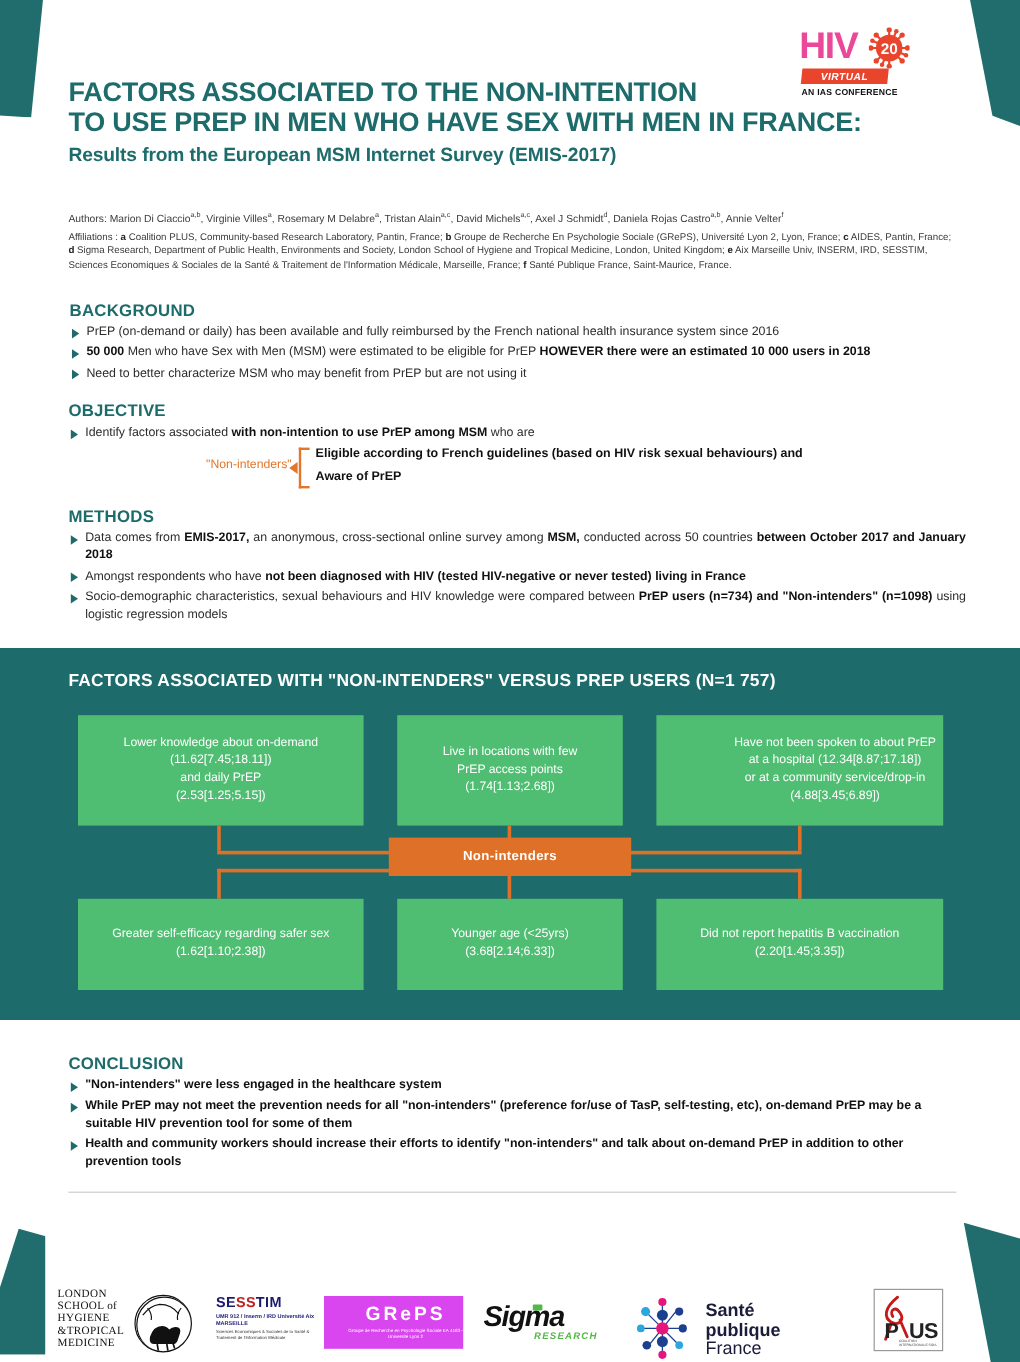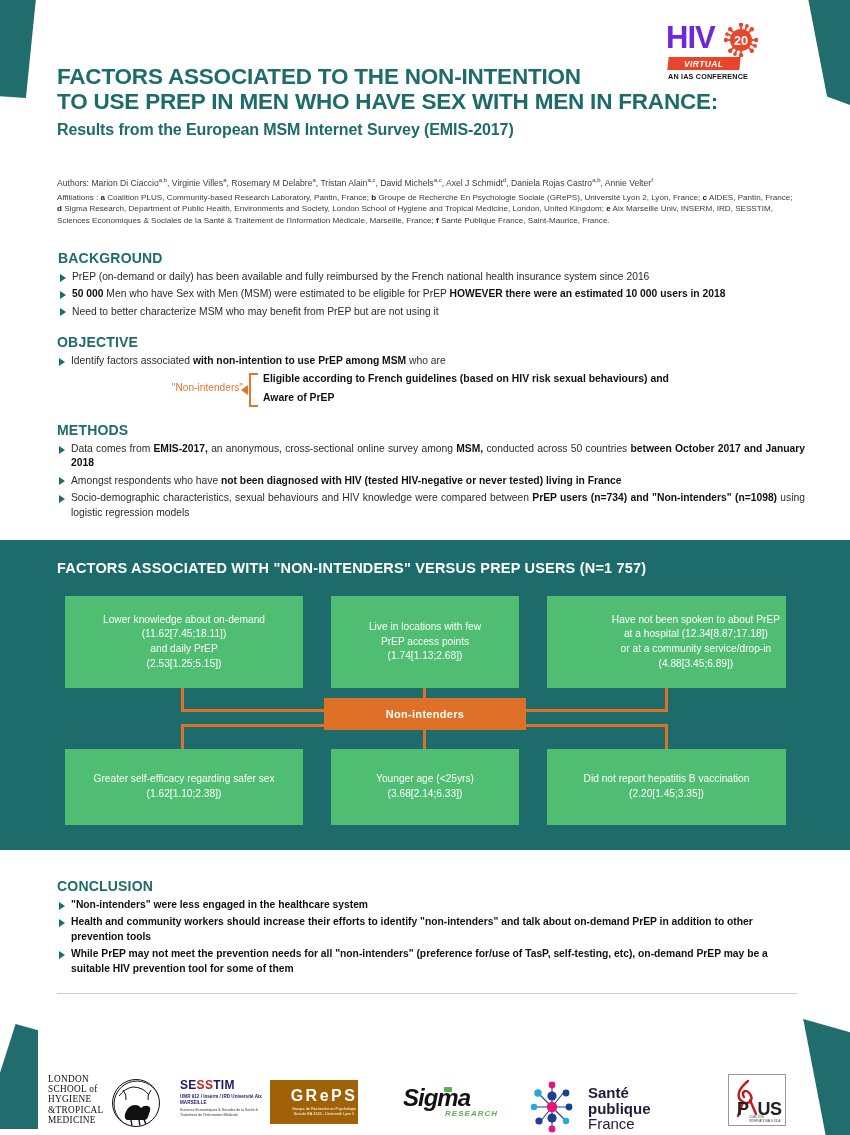--- a/index.html
+++ b/index.html
@@ -18,21 +18,21 @@
   .wedge-tr { top: -2px; right: -14px; width: 56px; height: 112px;
       clip-path: polygon(0% 0%, 100% 0%, 100% 100%, 34% 88%); }
   .wedge-bl { bottom: 6px; left: -18px; width: 56px; height: 105px;
       clip-path: polygon(60% 0%, 100% 6%, 100% 100%, 0% 100%); }
   .wedge-br { bottom: -2px; right: -12px; width: 60px; height: 118px;
       clip-path: polygon(2% 0%, 100% 14%, 100% 100%, 40% 100%); }
 
   
   .hivlogo { position: absolute; top: 22px; right: 72px; width: 112px; height: 62px; }
   .hiv-word { font-family: "Liberation Sans", sans-serif; font-weight: bold;
-     font-size: 31px; letter-spacing: -1px; color: #6d28d9; line-height: 31px; }
+     font-size: 31px; letter-spacing: -1px; color: #ec4899; line-height: 31px; }
   .hiv-virus { position: absolute; top: 1px; left: 58px; width: 34px; height: 34px; }
   .virtual-bar { position:absolute; top: 35px; left: 2px; width: 72px; height: 13px;
      background: #e8452c; display:flex; align-items:center; justify-content:center;
      transform: skewX(-6deg); }
   .virtual-bar span { color:#fff; font-size:8.5px; font-weight:bold; letter-spacing:.4px;
      font-style: italic; transform: skewX(6deg); }
   .ias-conf { position:absolute; top:50px; left:2px; font-size:7.2px; color:#111;
      letter-spacing:.2px; font-weight:600; }
 
   
@@ -107,21 +107,21 @@
      line-height:10.2px; letter-spacing:.3px; text-align:left; }
   .lshtm-circ { position:absolute; left:64px; top:5px; width:48px; height:48px;
      border:1.6px solid #111; border-radius:50%; overflow:hidden; background:#fff; }
 
   .sesstim { width:88px; }
   .sess-top { font-weight:bold; font-size:12px; color:#1a1a6e; letter-spacing:.3px; }
   .sess-red { color:#c32222; }
   .sess-sub { font-size:4.6px; color:#1a1a6e; font-weight:bold; line-height:6px; margin-top:2px;}
   .sess-sub2 { font-size:3.6px; color:#333; line-height:5px; margin-top:2px; }
 
-  .greps { background:#a16207; width:88px; height:44px; color:#fff;
+  .greps { background:#d946ef; width:116px; height:44px; color:#fff;
      display:flex; flex-direction:column; align-items:center; justify-content:center;padding-left:20px; }
   .greps-main { font-weight:bold; font-size:16px; letter-spacing:2.5px; }
   .greps-sub { font-size:3.8px; line-height:5px; text-align:center; margin-top:2px; }
 
   .sigma-main { font-weight:bold; font-style:italic; font-size:24px; color:#111;
      letter-spacing:-1px; }
   .sigma-sub { font-weight:bold; font-style:italic; font-size:8px; color:#53b848;
      letter-spacing:1px; text-align:right; margin-top:-3px; }
   .sigma-dot { position:absolute; left:41px; top:3px; width:8px; height:5px;
      background:#53b848; border-radius:1px; }
@@ -296,22 +296,22 @@
       <span>
         Did not report hepatitis B vaccination<br>(2.20[1.45;3.35])
       </span>
     </div>
   </div>
 
   <div class="sec-conclusion">
     <div class="sec-h">CONCLUSION</div>
     <div class="bullets">
       <div class="bullet">"Non-intenders" were less engaged in the healthcare system</div>
+      <div class="bullet">While PrEP may not meet the prevention needs for all "non-intenders" (preference for/use of TasP, self-testing, etc), on-demand PrEP may be a suitable HIV prevention tool for some of them</div>
       <div class="bullet">Health and community workers should increase their efforts to identify "non-intenders" and talk about on-demand PrEP in addition to other prevention tools</div>
-      <div class="bullet">While PrEP may not meet the prevention needs for all "non-intenders" (preference for/use of TasP, self-testing, etc), on-demand PrEP may be a suitable HIV prevention tool for some of them</div>
     </div>
   </div>
 
   <div class="hr"></div>
 
   <div class="logos">
 
     <div class="logo" style="left:0px; top:6px; width:120px;">
       <div class="lshtm-txt">
         <div>LONDON</div>

